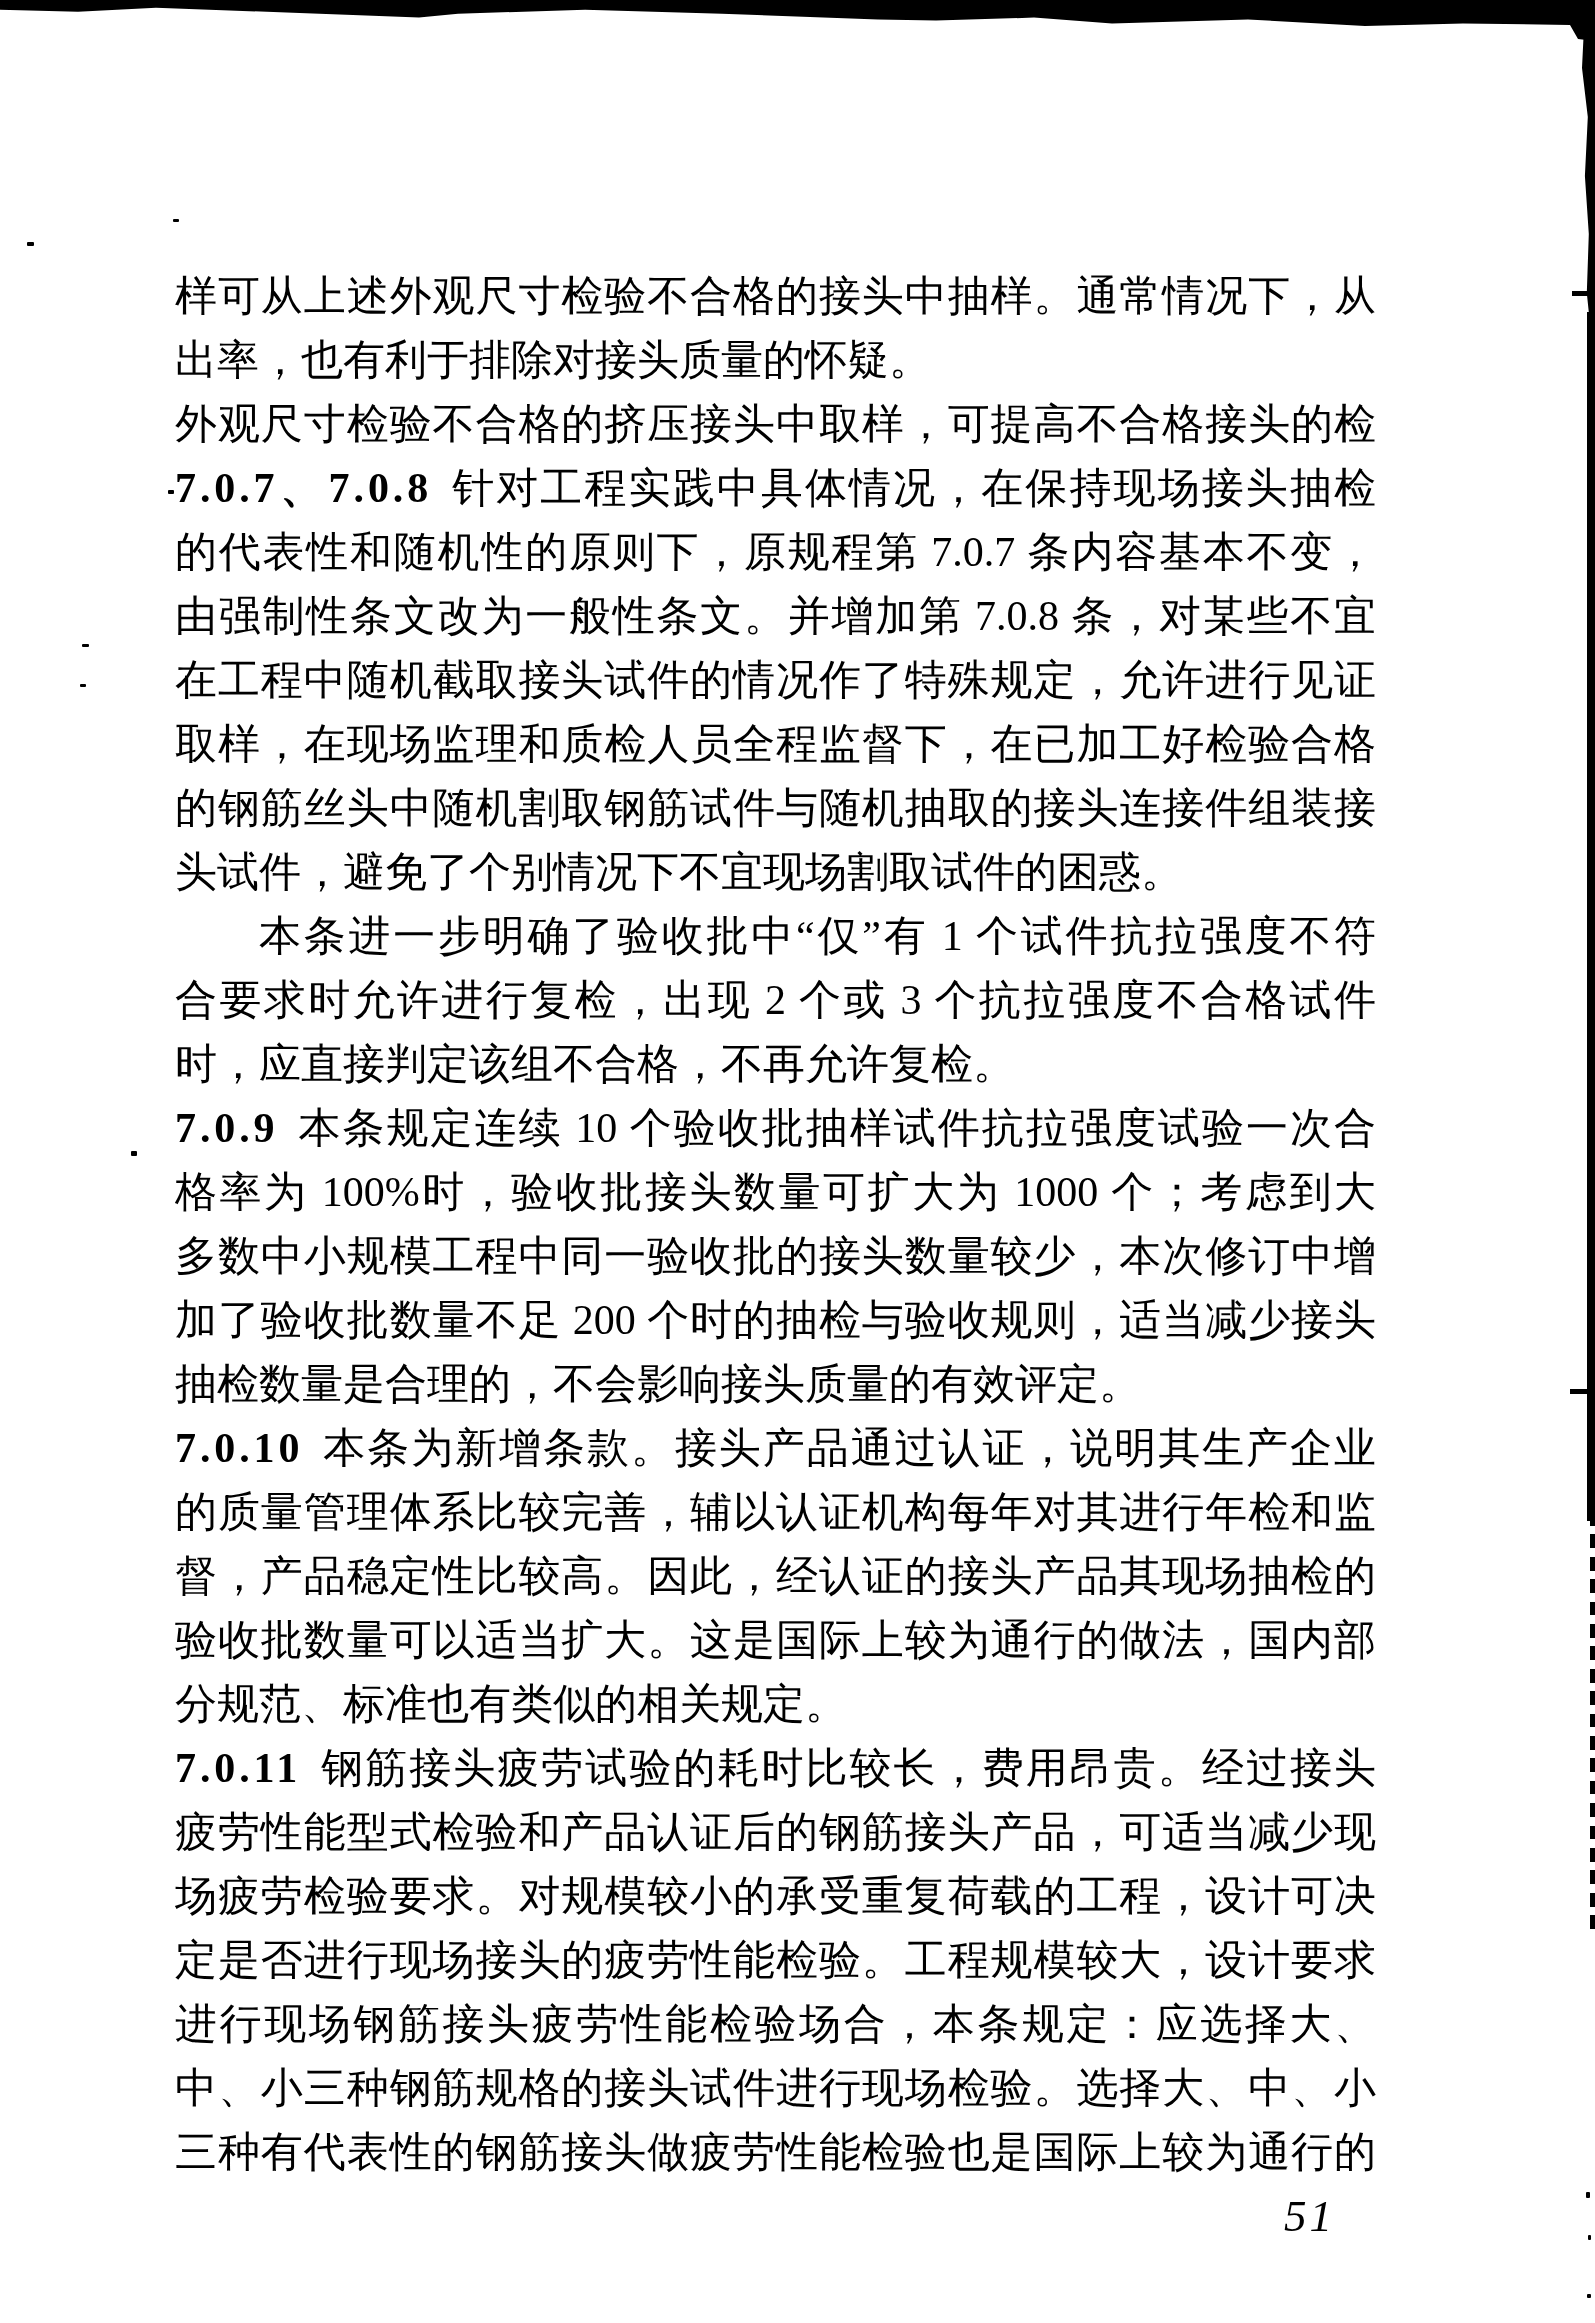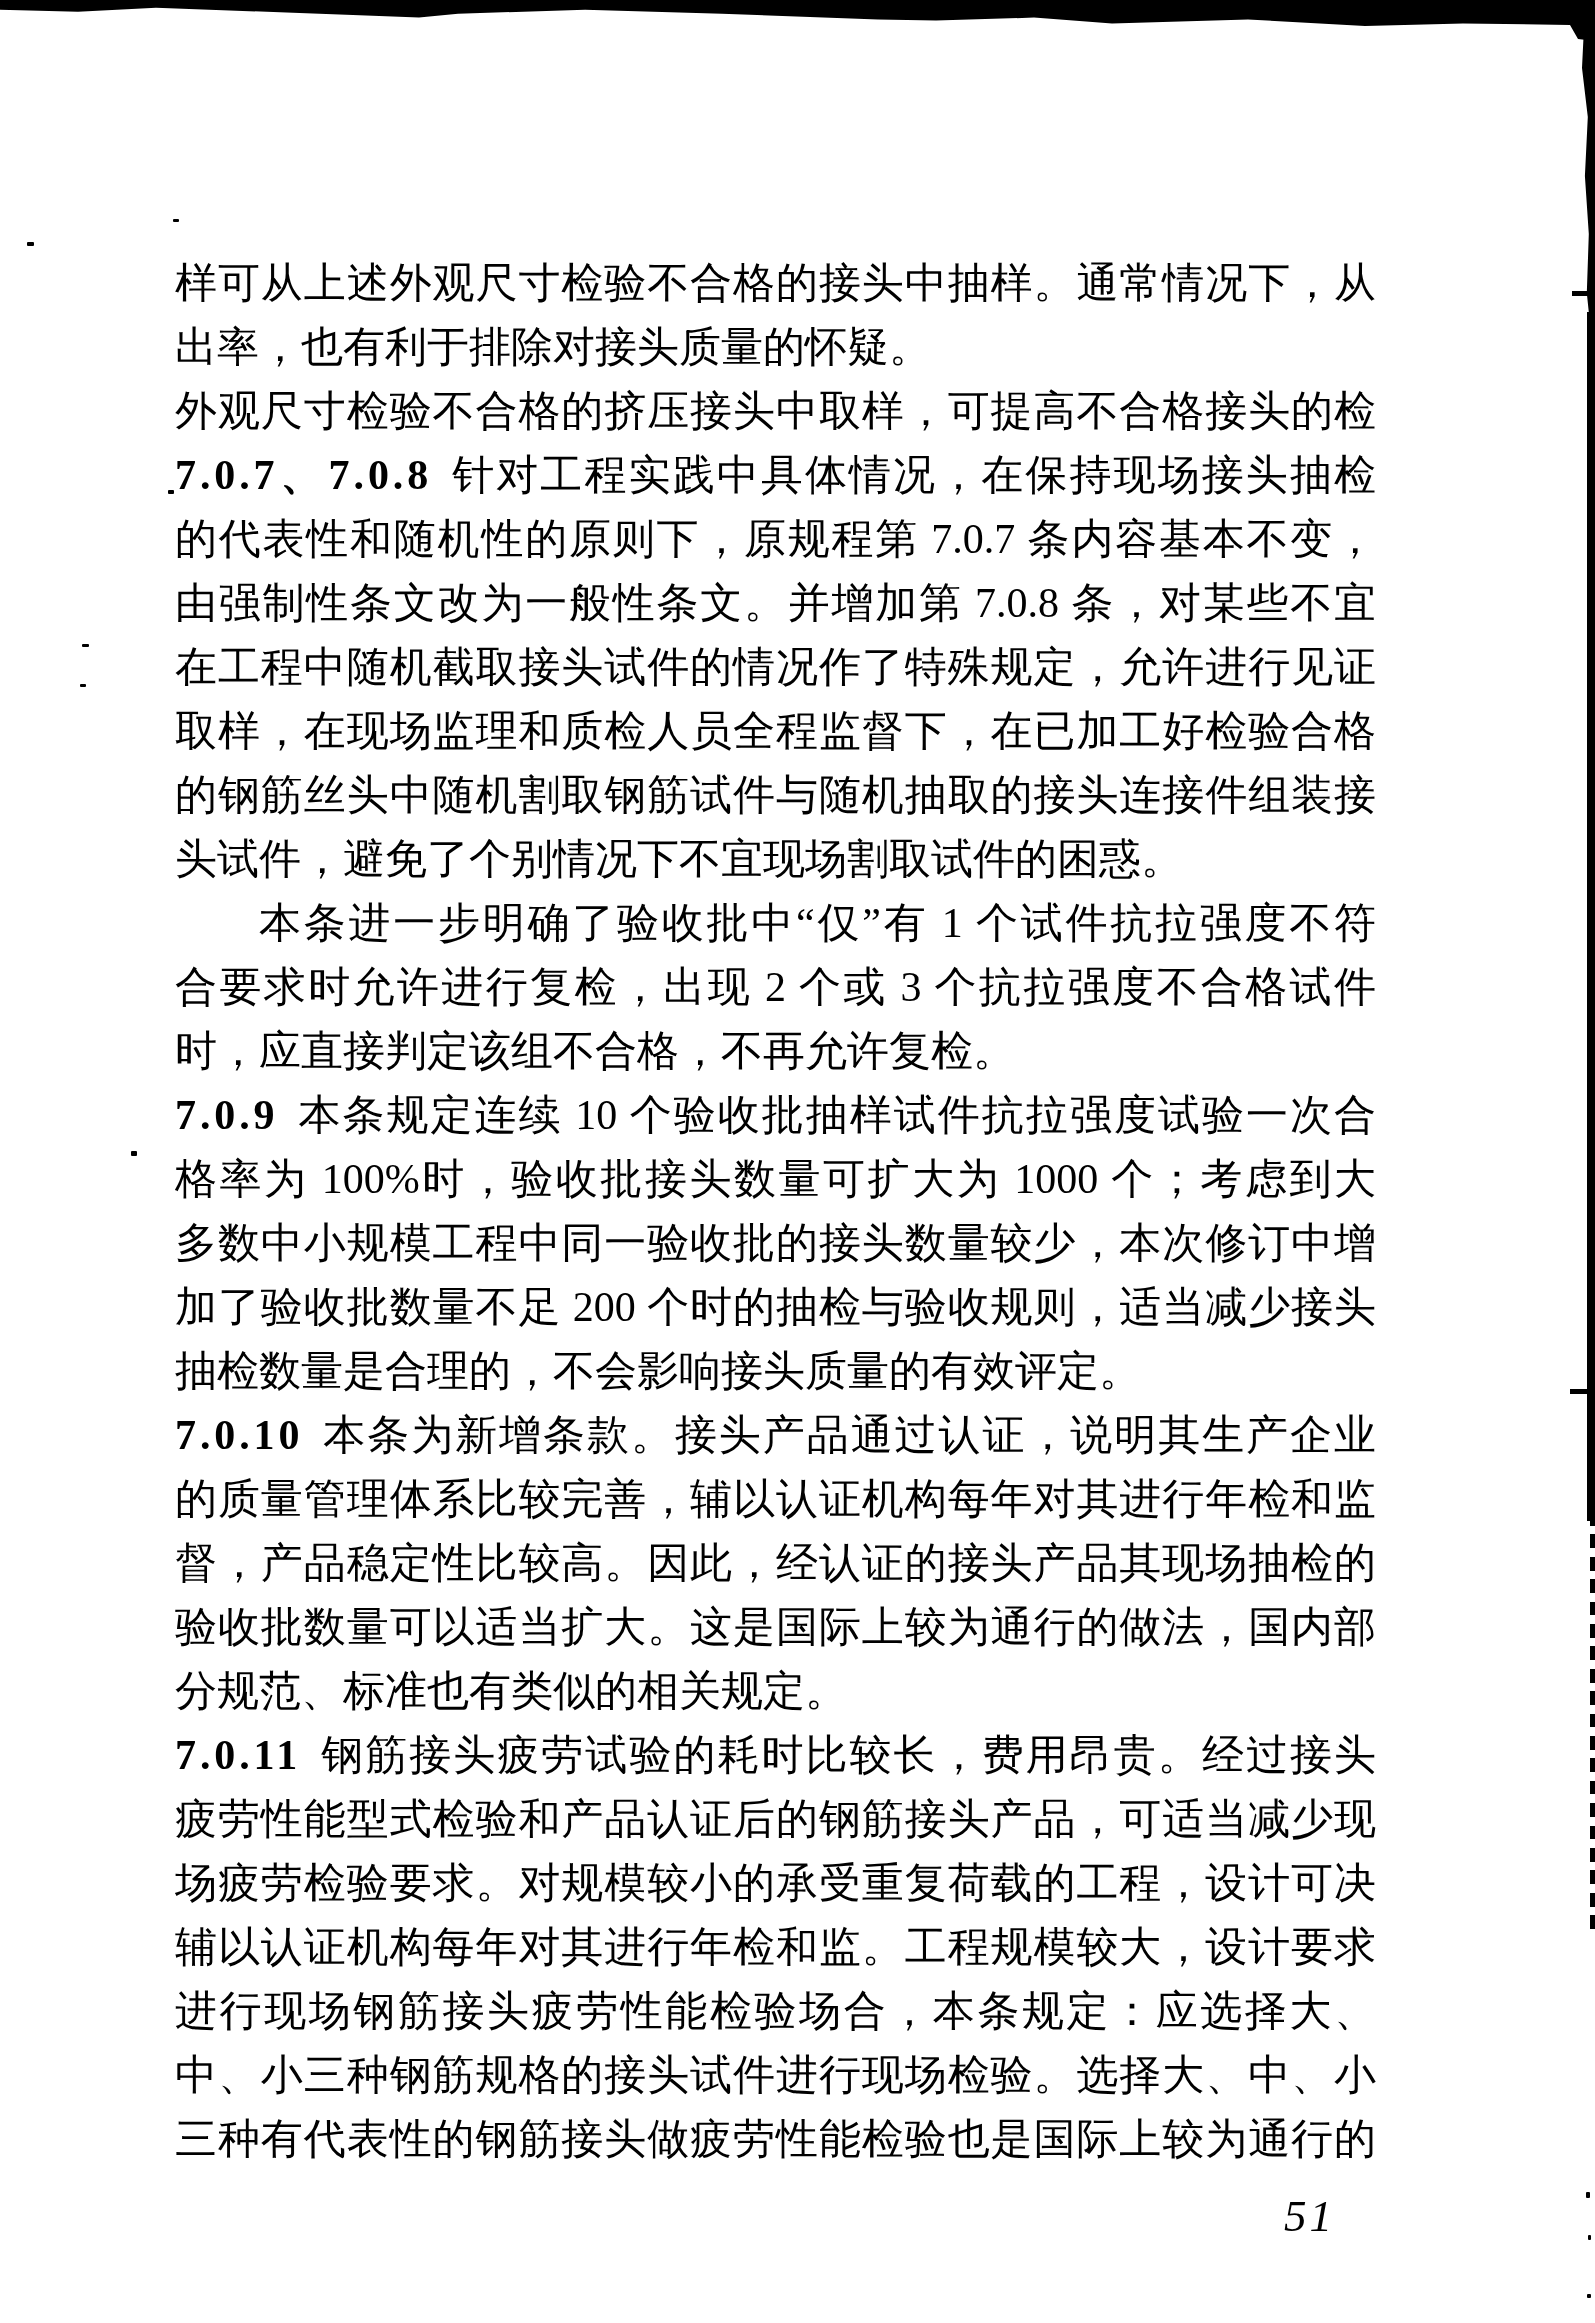--- a/index.html
+++ b/index.html
@@ -9,21 +9,21 @@
     height: 2323px;
     background: #ffffff;
     overflow: hidden;
     font-family: "Liberation Serif", "DejaVu Serif", serif;
     color: #000;
   }
   
   .text-block {
     position: absolute;
     left: 175px;
-    top: 251px;
+    top: 264px;
     width: 1201px;
   }
   .line {
     box-sizing: border-box;
     height: 64px;
     line-height: 64px;
     font-size: 42px;
     text-align: justify;
     text-align-last: justify;
     overflow: hidden;
@@ -111,21 +111,21 @@
       <div class="line">加了验收批数量不足 200 个时的抽检与验收规则，适当减少接头</div>
       <div class="line end">抽检数量是合理的，不会影响接头质量的有效评定。</div>
       <div class="line"><b class="num">7.0.10</b>本条为新增条款。接头产品通过认证，说明其生产企业</div>
       <div class="line">的质量管理体系比较完善，辅以认证机构每年对其进行年检和监</div>
       <div class="line">督，产品稳定性比较高。因此，经认证的接头产品其现场抽检的</div>
       <div class="line">验收批数量可以适当扩大。这是国际上较为通行的做法，国内部</div>
       <div class="line end">分规范、标准也有类似的相关规定。</div>
       <div class="line"><b class="num">7.0.11</b>钢筋接头疲劳试验的耗时比较长，费用昂贵。经过接头</div>
       <div class="line">疲劳性能型式检验和产品认证后的钢筋接头产品，可适当减少现</div>
       <div class="line">场疲劳检验要求。对规模较小的承受重复荷载的工程，设计可决</div>
-      <div class="line">辅以认证机构每年对其进行年检和监。工程规模较大，设计要求</div>
+      <div class="line">定是否进行现场接头的疲劳性能检验。工程规模较大，设计要求</div>
       <div class="line">进行现场钢筋接头疲劳性能检验场合，本条规定：应选择大、</div>
       <div class="line">中、小三种钢筋规格的接头试件进行现场检验。选择大、中、小</div>
       <div class="line">三种有代表性的钢筋接头做疲劳性能检验也是国际上较为通行的</div>
     </div>
 
   <div class="page-number">51</div>
 
 </div>
 
 

